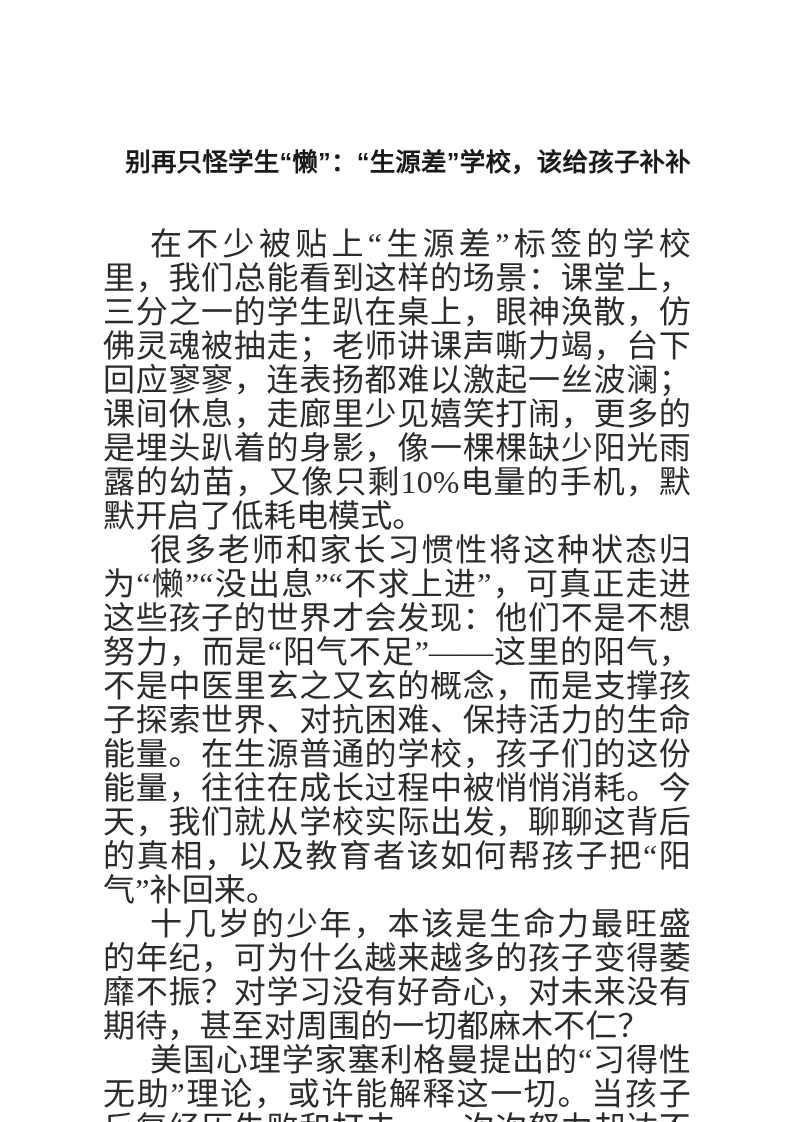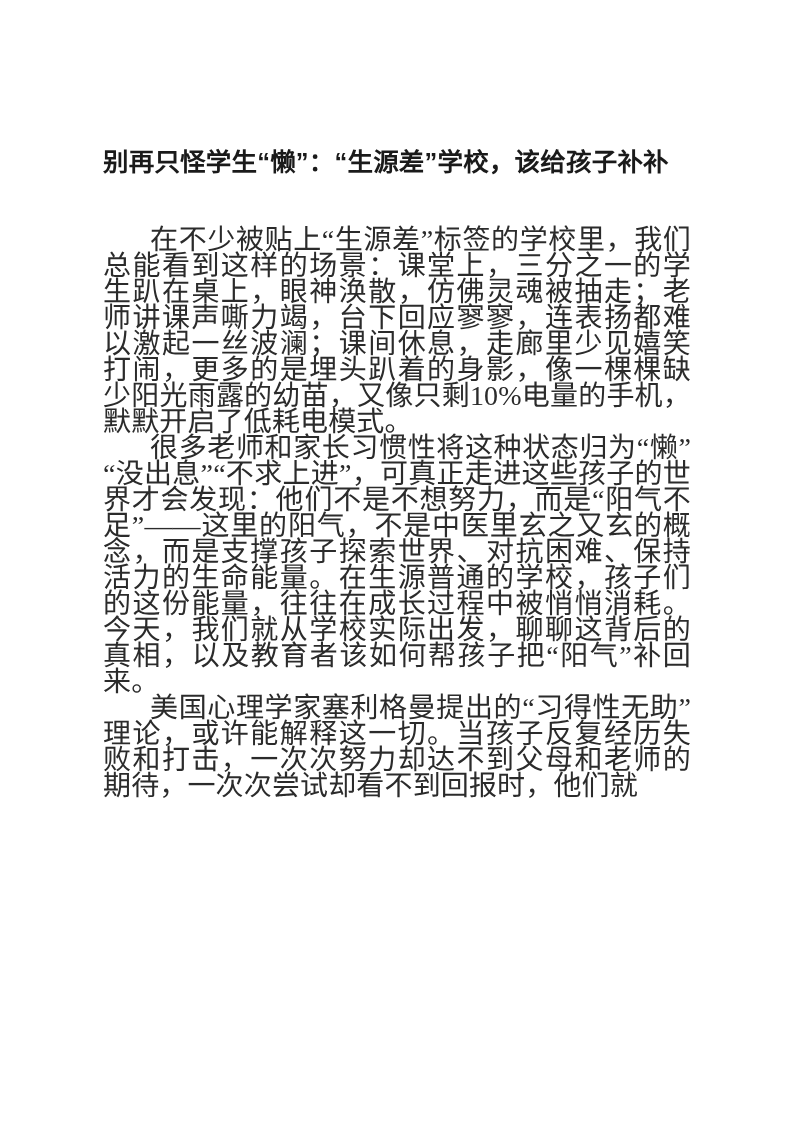--- a/index.html
+++ b/index.html
@@ -26,36 +26,36 @@
     width: 588px;
   }
   .doc-title {
     margin: 0;
     padding: 0;
     font-family: "Liberation Sans", "DejaVu Sans", sans-serif;
     font-weight: bold;
     font-size: 25.5px;
     line-height: 38px;
     color: #1a1a1a;
-    text-align: left;
+    text-align: right;
     letter-spacing: 0.2px;
     padding-top: 143px;
   }
   .title-line {
     display: block;
   }
   .title-spacer {
     height: 46px;
   }
   .para {
     margin: 0;
     padding: 0;
     font-family: "Liberation Serif", "DejaVu Serif", serif;
-    font-size: 28px;
-    line-height: 26px;
+    font-size: 32px;
+    line-height: 34px;
     color: #2b2b2b;
     text-align: justify;
     text-align-last: left;
     text-indent: 47px;
     letter-spacing: 0.15px;
     word-break: break-all;
   }
   .para.heading {
     font-weight: bold;
     color: #1f1f1f;
@@ -69,16 +69,17 @@
   <div class="doc-body">
 
     <h1 class="doc-title">
       <span class="title-line">别再只怪学生“懒”：“生源差”学校，该给孩子补补</span>
     </h1>
 
     <div class="title-spacer"></div>
 
     <p class="para">在不少被贴上“生源差”标签的学校里，我们总能看到这样的场景：课堂上，三分之一的学生趴在桌上，眼神涣散，仿佛灵魂被抽走；老师讲课声嘶力竭，台下回应寥寥，连表扬都难以激起一丝波澜；课间休息，走廊里少见嬉笑打闹，更多的是埋头趴着的身影，像一棵棵缺少阳光雨露的幼苗，又像只剩10%电量的手机，默默开启了低耗电模式。</p>
     <p class="para">很多老师和家长习惯性将这种状态归为“懒”“没出息”“不求上进”，可真正走进这些孩子的世界才会发现：他们不是不想努力，而是“阳气不足”——这里的阳气，不是中医里玄之又玄的概念，而是支撑孩子探索世界、对抗困难、保持活力的生命能量。在生源普通的学校，孩子们的这份能量，往往在成长过程中被悄悄消耗。今天，我们就从学校实际出发，聊聊这背后的真相，以及教育者该如何帮孩子把“阳气”补回来。</p>
+    <p class="para">十几岁的少年，本该是生命力最旺盛的年纪，可为什么越来越多的孩子变得萎靡不振？对学习没有好奇心，对未来没有期待，甚至对周围的一切都麻木不仁？</p>
     <p class="para">美国心理学家塞利格曼提出的“习得性无助”理论，或许能解释这一切。当孩子反复经历失败和打击，一次次努力却达不到父母和老师的期待，一次次尝试却看不到回报时，他们就</p>
 
   </div>
 </div>
 
 </body></html>

